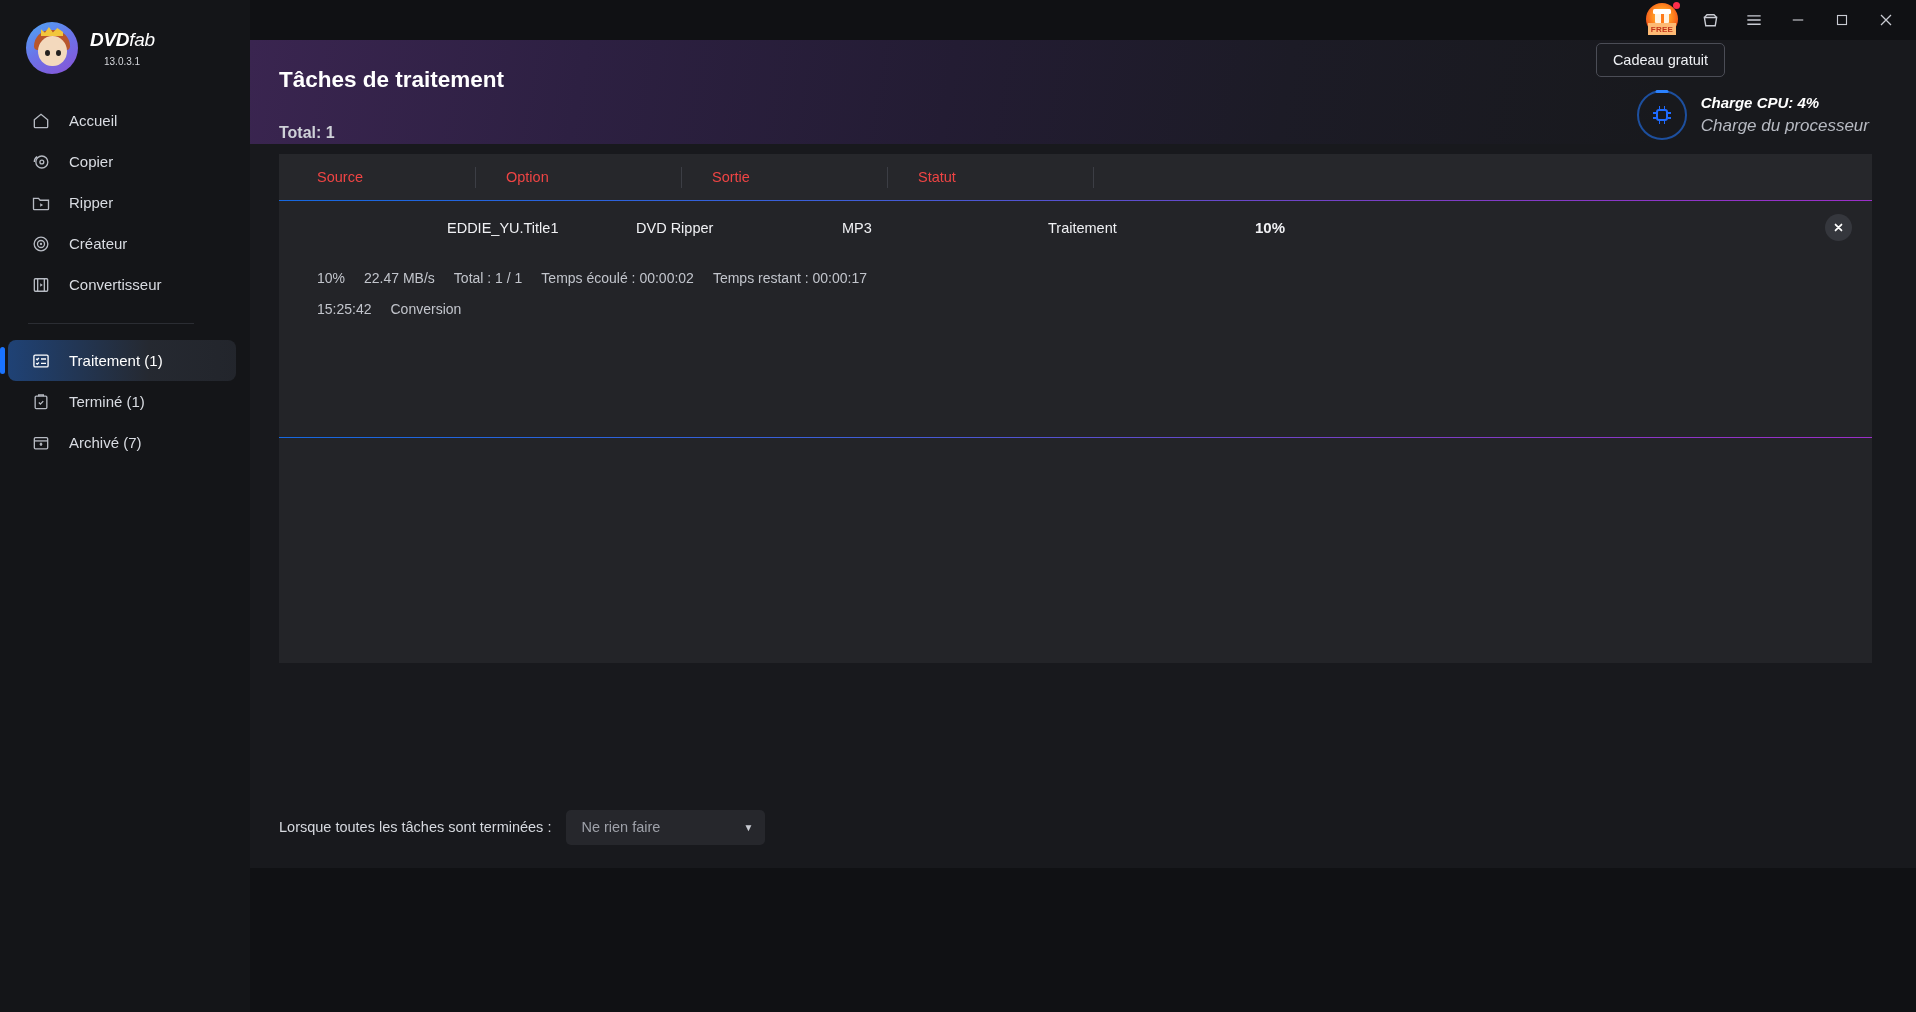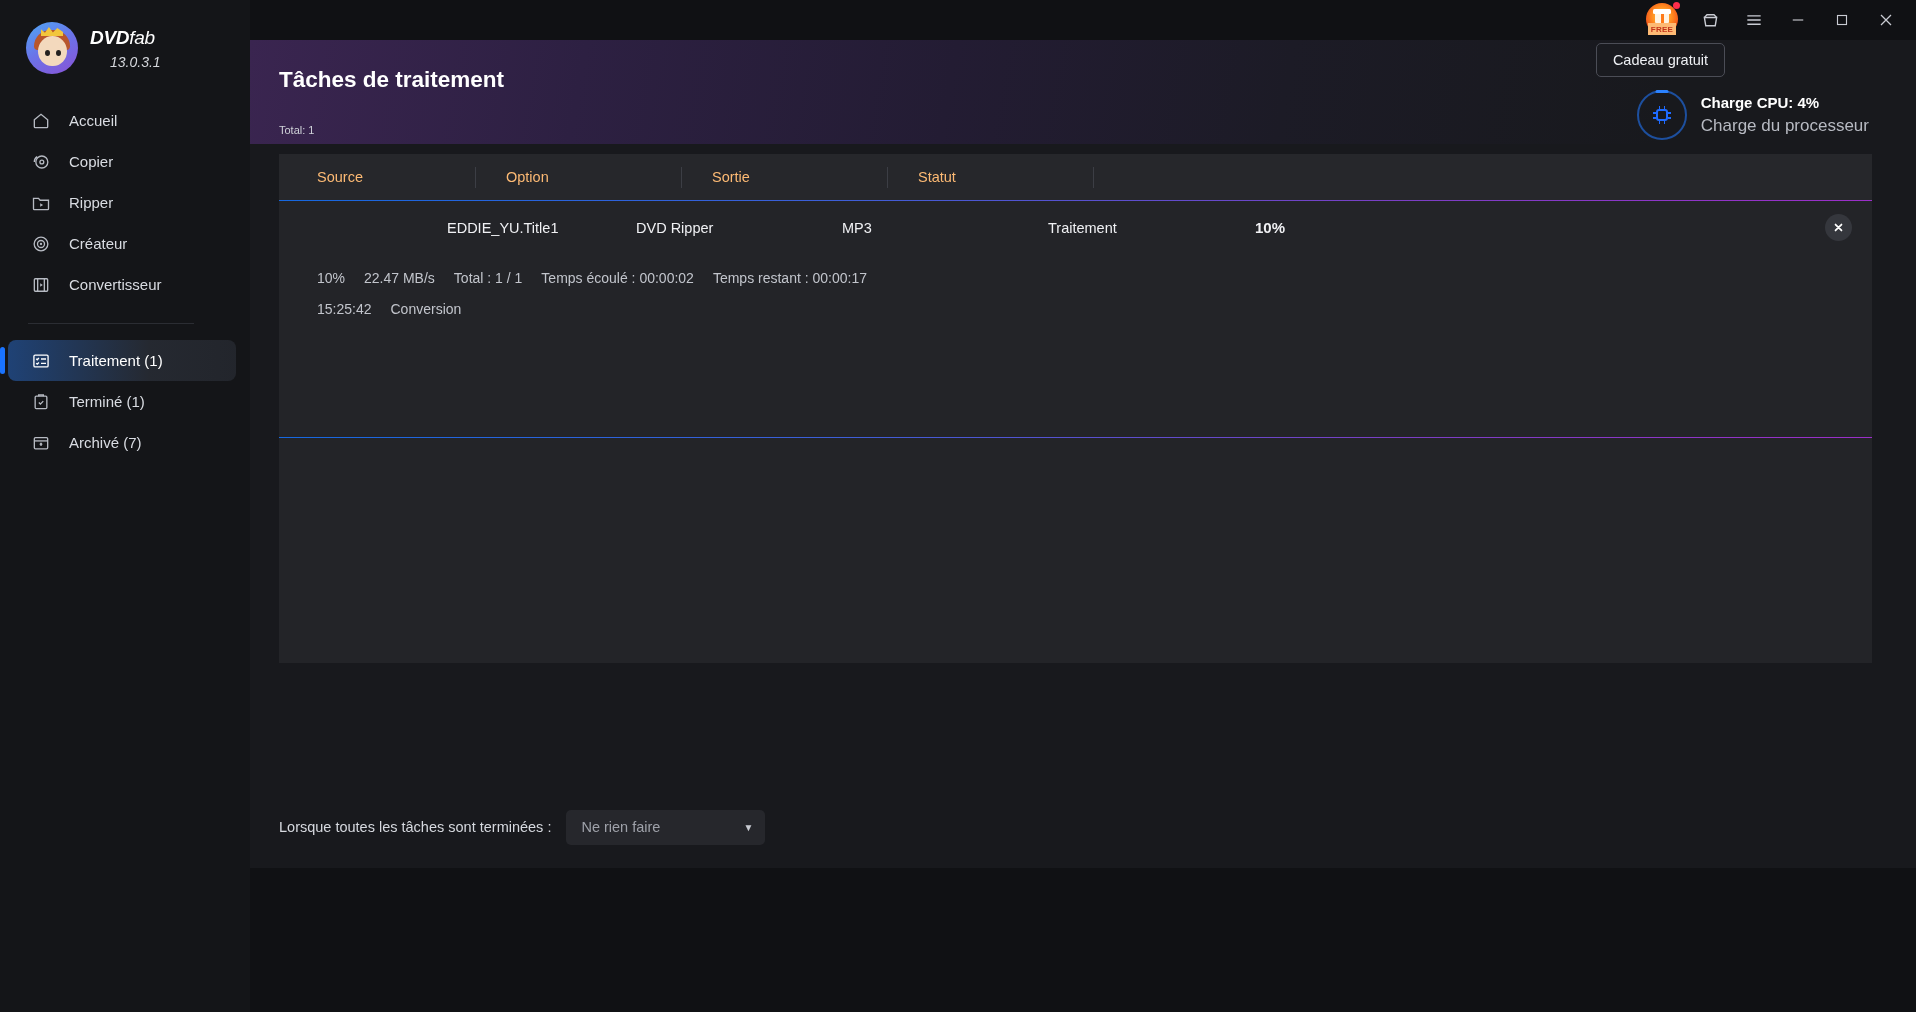--- a/index.html
+++ b/index.html
@@ -47,21 +47,21 @@
     background: #23201f;
   }
   .brand-logo .eyeL { left: 19px; }
   .brand-logo .eyeR { left: 30px; }
   .brand-text { margin-left: 12px; }
   .brand-title {
     font-size: 19px; font-weight: bold; font-style: italic;
     color: #ffffff; letter-spacing: -0.3px;
   }
   .brand-title .fab { font-weight: normal; font-style: italic; }
-  .brand-version { font-size: 14px; color: #d5d7dc; margin-top: 5px; margin-left: 20px; font-style: italic; }
+  .brand-version { font-size: 10px; color: #d5d7dc; margin-top: 5px; margin-left: 14px; }
 
   .nav { margin-top: 26px; }
   .nav-item {
     position: relative;
     display: flex; align-items: center;
     height: 41px; margin: 0 14px 0 8px;
     padding-left: 22px;
     border-radius: 8px;
     color: #d9dce2;
     font-size: 15px;
@@ -149,21 +149,21 @@
   .header {
     position: absolute; left: 0; top: 40px; right: 0; height: 104px;
     background: linear-gradient(100deg, #3a2550 0%, #2d2042 20%, #231c33 42%, #1c1b26 62%, #18191d 85%);
   }
   .page-title {
     position: absolute; left: 29px; top: 27px;
     font-size: 22.5px; font-weight: bold; color: #ffffff;
   }
   .total-line {
     position: absolute; left: 29px; top: 84px;
-    font-size: 11px; color: #cfd2d8;
+    font-size: 16px; color: #cfd2d8; font-weight: bold;
   }
 
   .cpu-wrap {
     position: absolute; right: 47px; top: 50px;
     display: flex; align-items: center;
   }
   .cpu-ring {
     width: 50px; height: 50px; border-radius: 50%;
     border: 2px solid #1d4f9e;
     position: relative;
@@ -176,33 +176,33 @@
     width: 13px; height: 3px; background: #2b82ff; border-radius: 2px;
   }
   .cpu-chip { width: 18px; height: 18px; position: relative; }
   .cpu-chip .core {
     position: absolute; left: 3px; top: 3px; width: 12px; height: 12px;
     border: 2px solid #1f6bff; border-radius: 3px;
   }
   .cpu-chip .pin {
     position: absolute; background: #1f6bff;
   }
-  .cpu-text { line-height: 1.45; }
+  .cpu-text { line-height: 1.45; font-style: italic; }
   .cpu-main { font-size: 15px; font-weight: bold; color: #ffffff; }
   .cpu-sub { font-size: 17px; color: #b7bac2; }
 
   
   .table-area {
     position: absolute; left: 29px; top: 154px; right: 44px;
   }
   .thead {
     display: flex; align-items: center;
     height: 46px;
     background: #26272b;
-    color: #fdba74; font-size: 14.5px;
+    color: #ef4444; font-size: 14.5px;
   }
   .col-src   { flex: 0 0 196px; padding-left: 38px; }
   .col-opt   { flex: 0 0 205px; }
   .col-out   { flex: 0 0 205px; }
   .col-stat  { flex: 0 0 205px; }
   .col-prog  { flex: 1 1 auto; padding-left: 31px; }
   .col-act   { flex: 0 0 60px; }
   .thead .divider {
     width: 1px; height: 21px; background: #3c3e45;
   }

